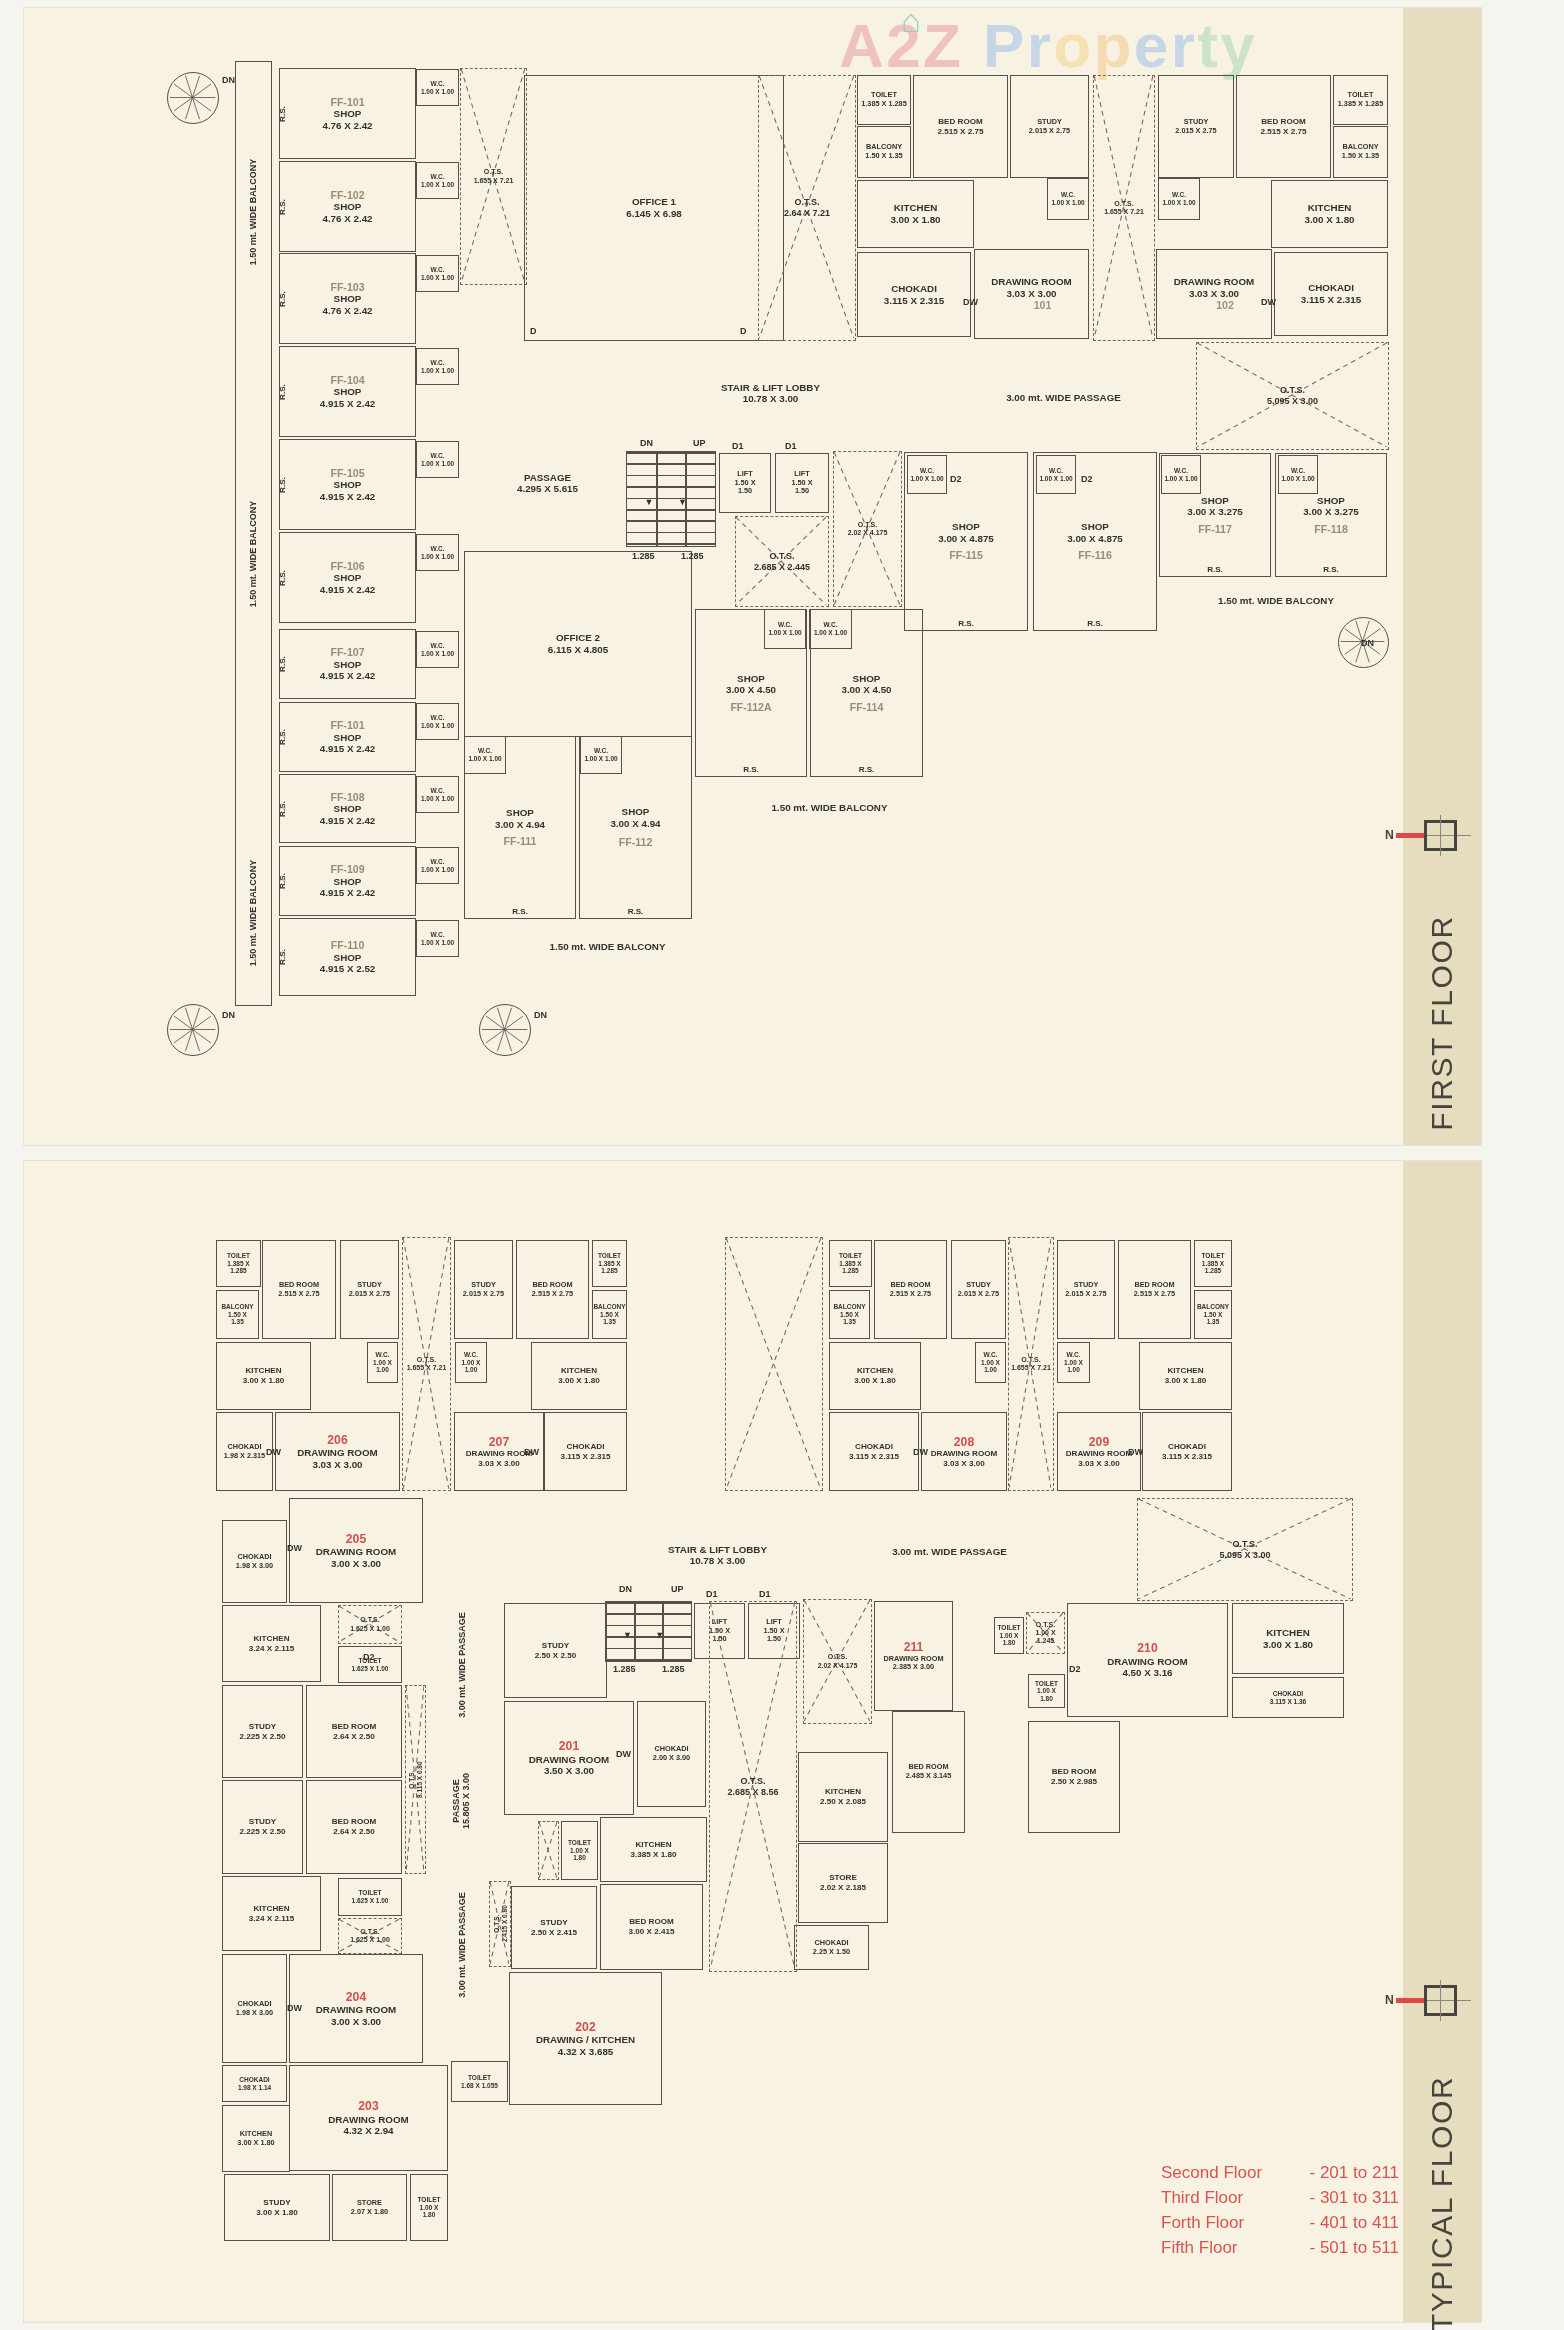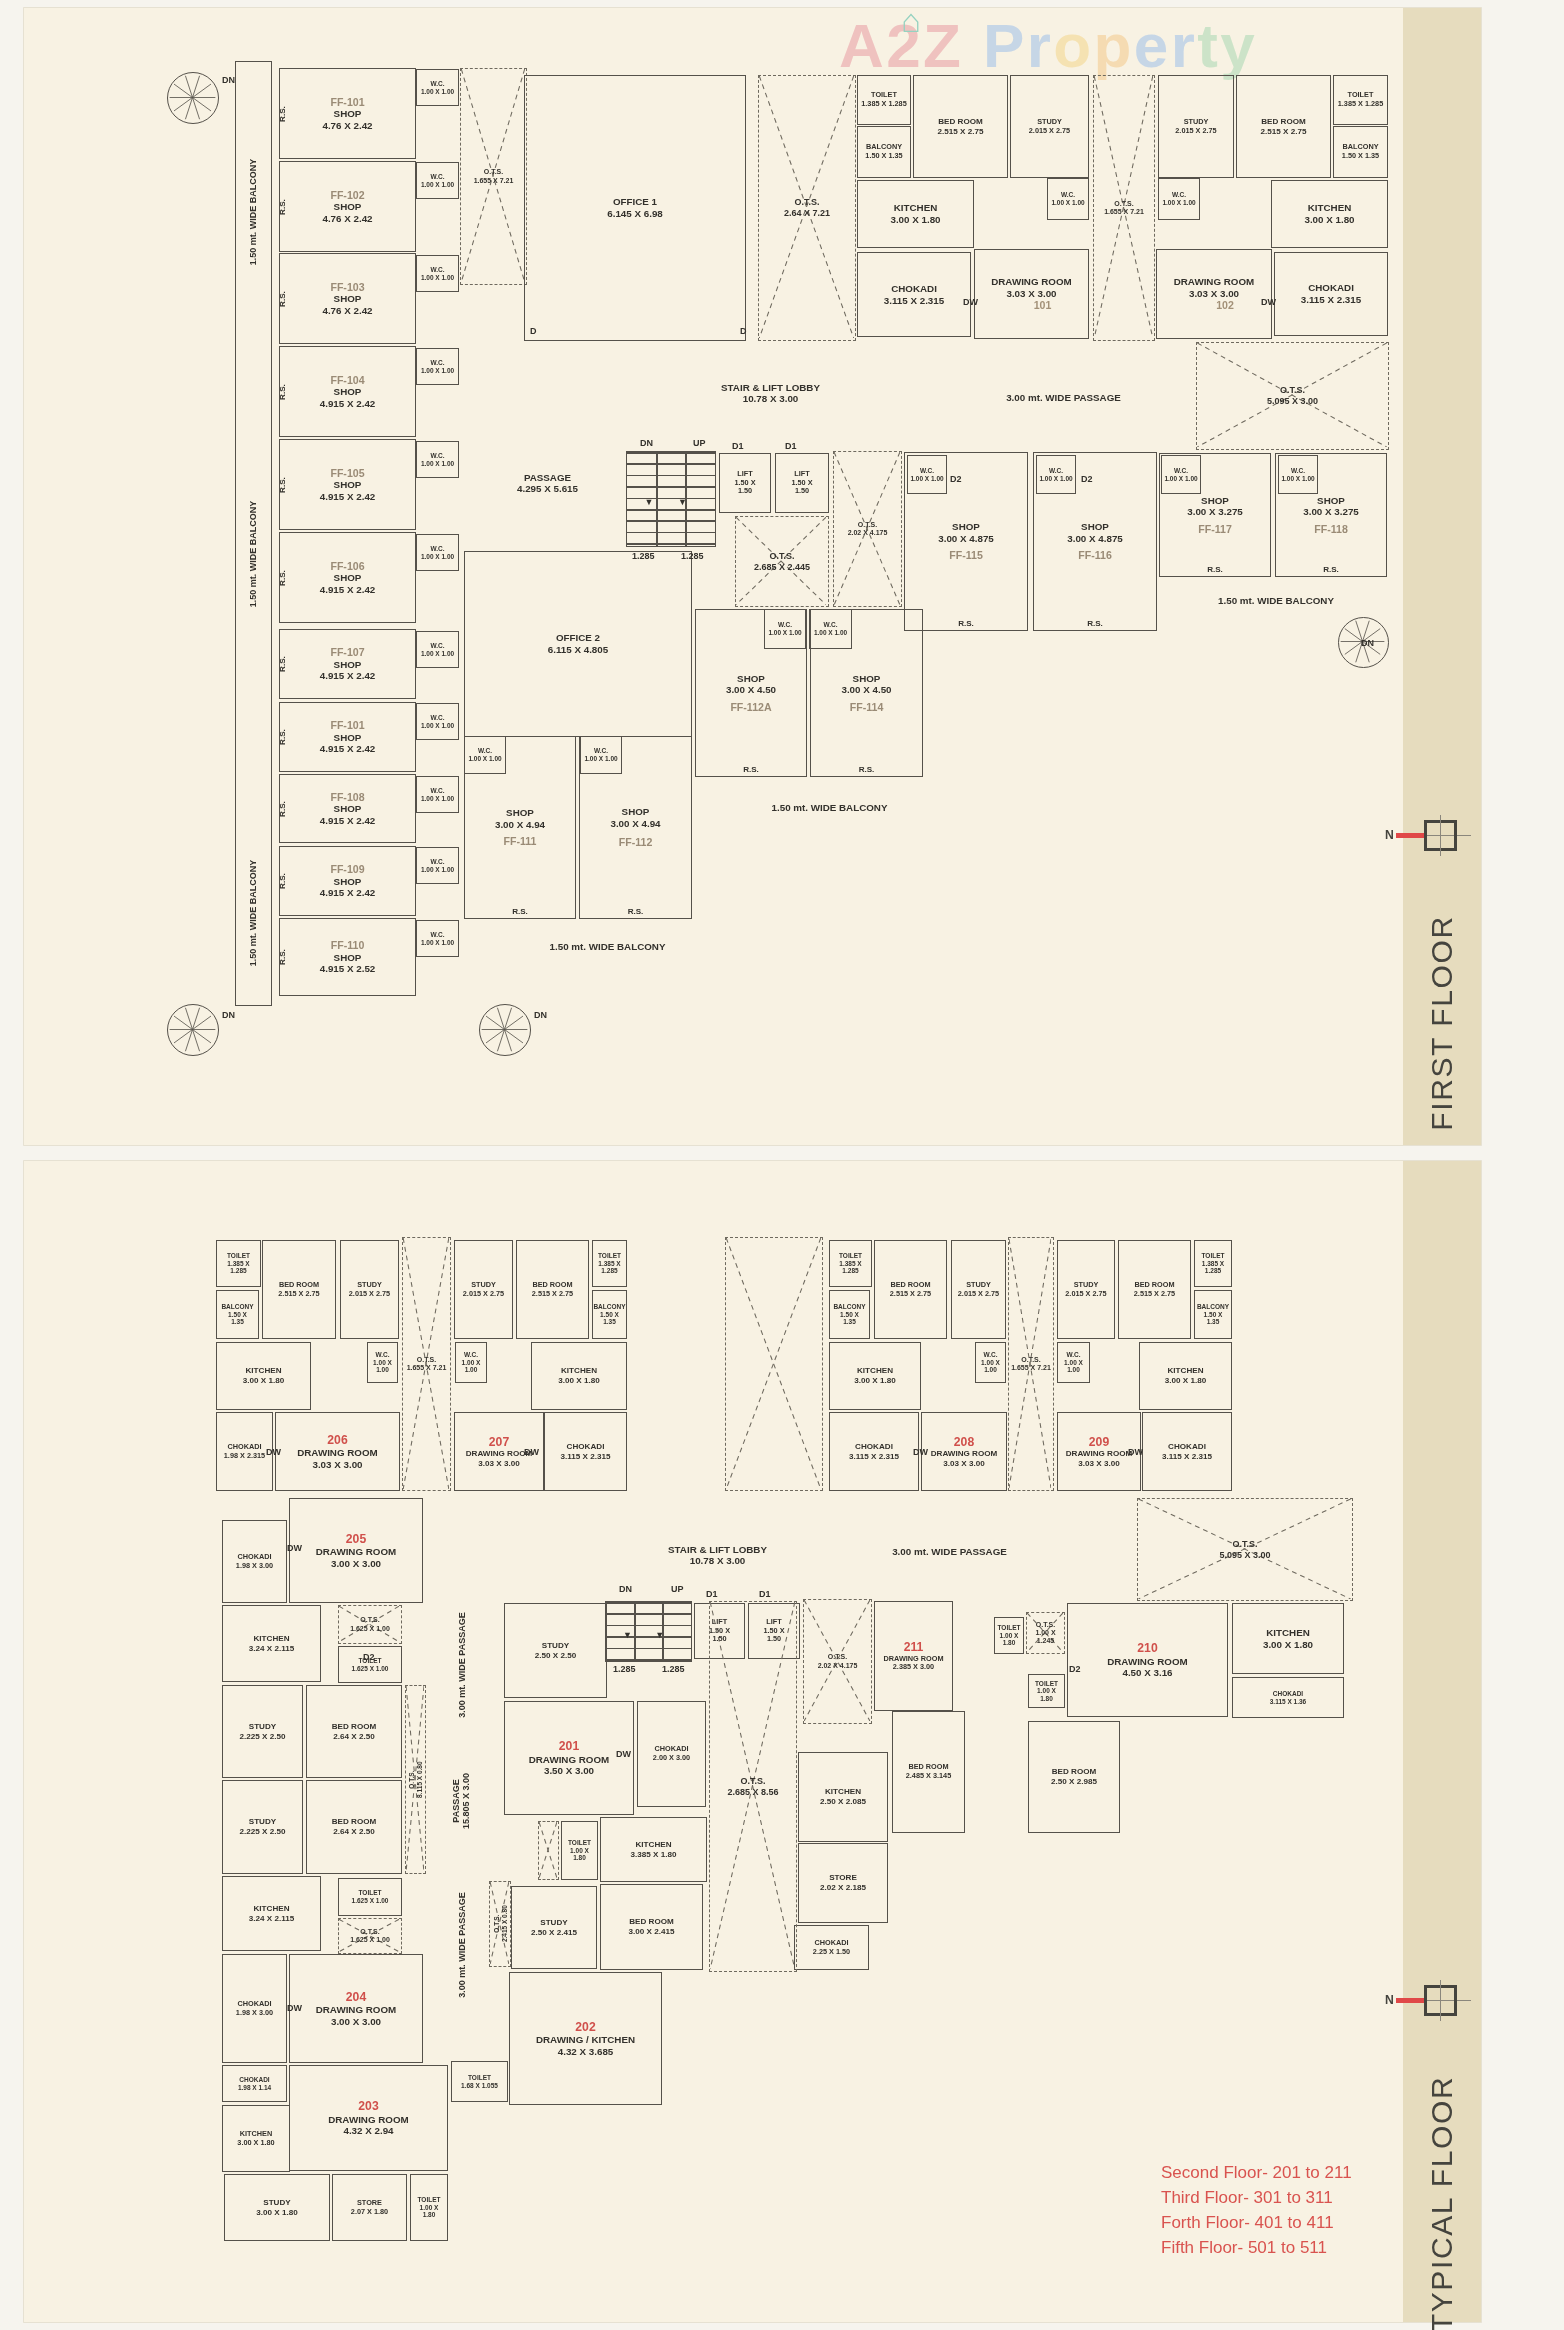--- a/index.html
+++ b/index.html
@@ -32,21 +32,21 @@
        color:#33312c;font-weight:bold;}
   .vtx .in{transform:rotate(-90deg);white-space:nowrap;}
   .stair{position:absolute;border:1.6px solid #55514a;box-sizing:border-box;
          background:repeating-linear-gradient(180deg,#55514a 0 1.6px,transparent 1.6px 11.4px);}
   .stair .vl{position:absolute;top:0;bottom:0;width:1.6px;background:#55514a;}
   .stair .ar{position:absolute;font-size:9px;color:#33312c;}
   .spiral{position:absolute;border:1.6px solid #55514a;border-radius:50%;box-sizing:border-box;}
   .spiral svg{position:absolute;inset:0;}
   .tag{position:absolute;font-size:9px;font-weight:bold;color:#33312c;white-space:nowrap;}
   .legend{position:absolute;left:1161px;top:2163px;width:238px;color:#d9534f;font-size:17px;}
-  .legend .lrow{display:flex;justify-content:flex-start;margin-bottom:4.9px;}
+  .legend .lrow{display:flex;justify-content:space-between;margin-bottom:4.9px;}
   .compass{position:absolute;width:90px;height:46px;}
   .compass .cn{position:absolute;left:0;top:13px;font-size:12.2px;color:#45443e;font-weight:bold;}
   .compass .cr{position:absolute;left:11.4px;top:18px;width:29px;height:4.9px;background:#e04848;}
   .compass .ch{position:absolute;left:11.4px;top:19.6px;width:75px;height:0.8px;background:#8a867c;}
   .compass .cb{position:absolute;left:39px;top:4.9px;width:33px;height:31px;border:3.3px solid #45443e;box-sizing:border-box;}
   .compass .cv{position:absolute;left:55px;top:0;width:0.8px;height:41px;background:#8a867c;}
   .wmTop{position:absolute;left:839px;top:9.8px;font-size:62px;font-weight:bold;letter-spacing:2.4px;opacity:.55;white-space:nowrap;}
   .wmTop .house{position:absolute;font-size:33px;top:-8.1px;}
   .wmMid{position:absolute;left:122px;top:311px;font-size:51px;font-weight:bold;color:#8d8679;opacity:.22;letter-spacing:1.6px;}
 </style>
@@ -226,21 +226,21 @@
     <div class="rm ots" style="left: 460px; top: 68px; width: 67px; height: 217px;">
       <svg width="64" height="213" viewBox="0 0 78 262">
         <line x1="0" y1="0" x2="78" y2="262" stroke="#6e695e" stroke-width="1.3" stroke-dasharray="6 5"></line>
         <line x1="78" y1="0" x2="0" y2="262" stroke="#6e695e" stroke-width="1.3" stroke-dasharray="6 5"></line>
       </svg>
       <div class="olab" style="font-size: 7px; font-weight: bold;">
         <div>O.T.S.</div>
         <div>1.655 X 7.21</div>
       </div>
     </div>
-    <div class="rm" style="left: 524px; top: 75px; width: 222px; height: 266px; font-size: 9.8px;">
+    <div class="rm" style="left: 524px; top: 75px; width: 260px; height: 266px; font-size: 9.8px;">
       <span class="nm">OFFICE 1</span>
       <span class="dm nm">6.145 X 6.98</span>
     </div>
     <div class="rm ots" style="left: 758px; top: 75px; width: 98px; height: 266px;">
       <svg width="95" height="262" viewBox="0 0 116 322">
         <line x1="0" y1="0" x2="116" y2="322" stroke="#6e695e" stroke-width="1.3" stroke-dasharray="6 5"></line>
         <line x1="116" y1="0" x2="0" y2="322" stroke="#6e695e" stroke-width="1.3" stroke-dasharray="6 5"></line>
       </svg>
       <div class="olab" style="font-size: 9px; font-weight: bold;">
         <div>O.T.S.</div>

